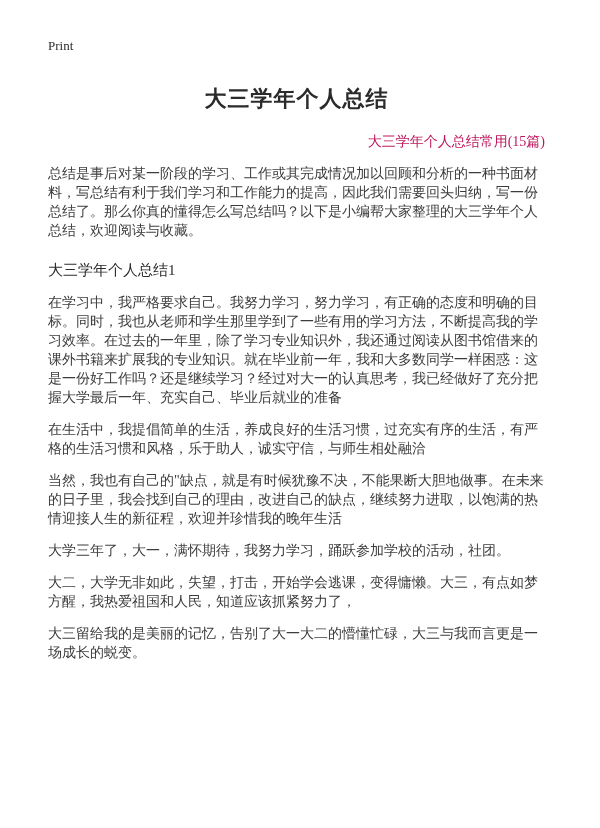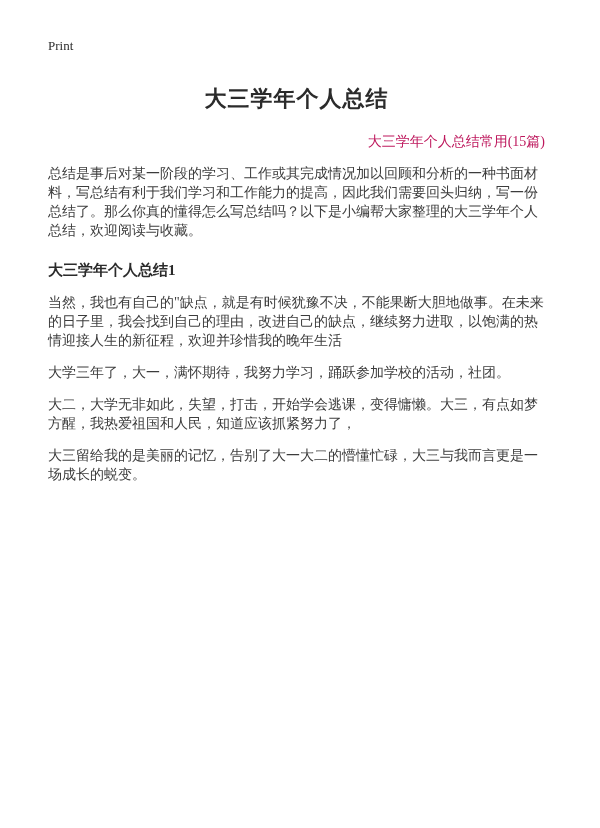--- a/index.html
+++ b/index.html
@@ -49,42 +49,44 @@
     line-height: 19px;
     color: #3c3c3c;
     text-align: left;
     word-break: break-all;
     line-break: anywhere;
   }
   h2.heading {
     margin: 21px 0 13px 0;
     font-size: 15px;
     line-height: 19px;
-    font-weight: bold;
+    font-weight: normal;
     color: #2b2b2b;
   }
 </style>
 </head>
 <body>
 
 <div class="page">
 
   <div class="print">Print</div>
 
   <h1 class="title">大三学年个人总结</h1>
 
   <p class="subtitle">大三学年个人总结常用(15篇)</p>
 
   <p class="para">总结是事后对某一阶段的学习、工作或其完成情况加以回顾和分析的一种书面材料，写总结有利于我们学习和工作能力的提高，因此我们需要回头归纳，写一份总结了。那么你真的懂得怎么写总结吗？以下是小编帮大家整理的大三学年个人总结，欢迎阅读与收藏。</p>
 
   <h2 class="heading">大三学年个人总结1</h2>
 
 
 
+  <p class="para">在学习中，我严格要求自己。我努力学习，努力学习，有正确的态度和明确的目标。同时，我也从老师和学生那里学到了一些有用的学习方法，不断提高我的学习效率。在过去的一年里，除了学习专业知识外，我还通过阅读从图书馆借来的课外书籍来扩展我的专业知识。就在毕业前一年，我和大多数同学一样困惑：这是一份好工作吗？还是继续学习？经过对大一的认真思考，我已经做好了充分把握大学最后一年、充实自己、毕业后就业的准备</p>
 
+  <p class="para">在生活中，我提倡简单的生活，养成良好的生活习惯，过充实有序的生活，有严格的生活习惯和风格，乐于助人，诚实守信，与师生相处融洽</p>
 
   <p class="para">当然，我也有自己的"缺点，就是有时候犹豫不决，不能果断大胆地做事。在未来的日子里，我会找到自己的理由，改进自己的缺点，继续努力进取，以饱满的热情迎接人生的新征程，欢迎并珍惜我的晚年生活</p>
 
 
   <p class="para">大学三年了，大一，满怀期待，我努力学习，踊跃参加学校的活动，社团。</p>
 
   <p class="para">大二，大学无非如此，失望，打击，开始学会逃课，变得慵懒。大三，有点如梦方醒，我热爱祖国和人民，知道应该抓紧努力了，</p>
 
   <p class="para">大三留给我的是美丽的记忆，告别了大一大二的懵懂忙碌，大三与我而言更是一场成长的蜕变。</p>
 

